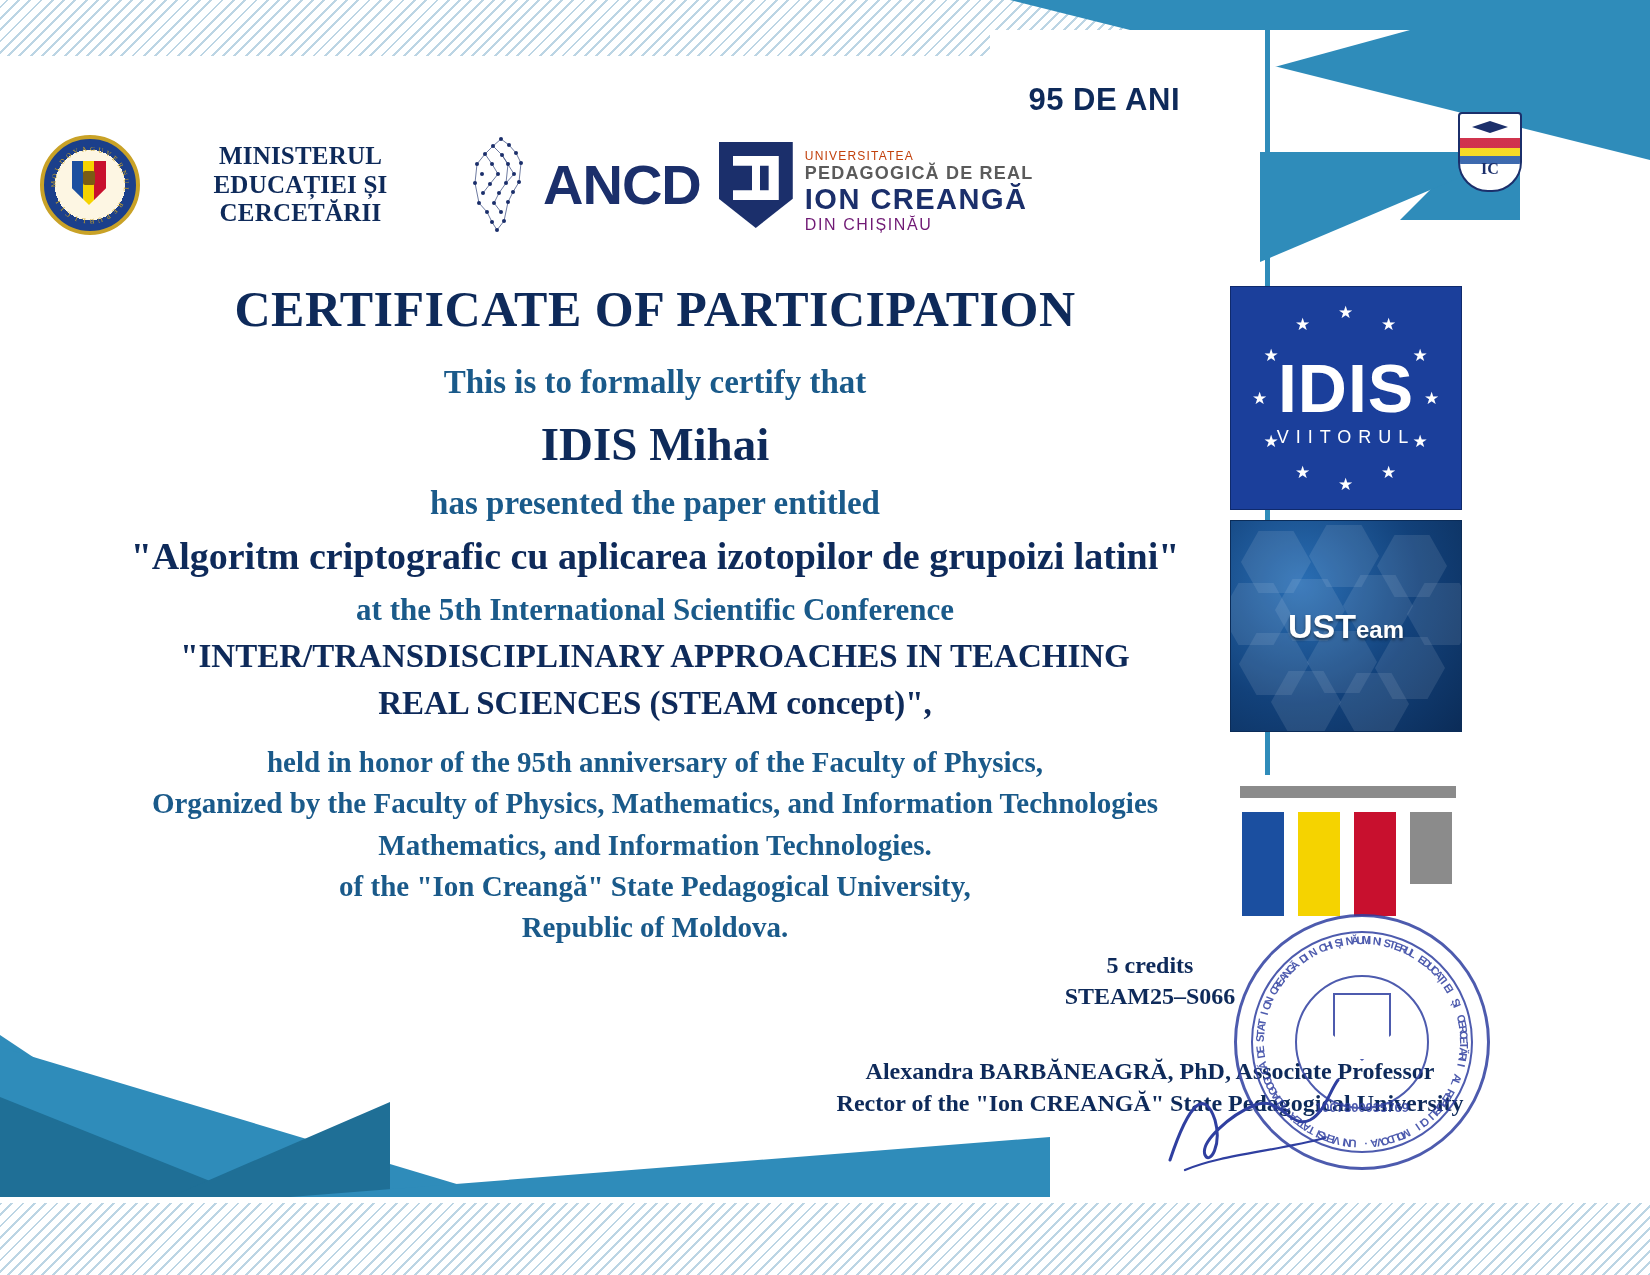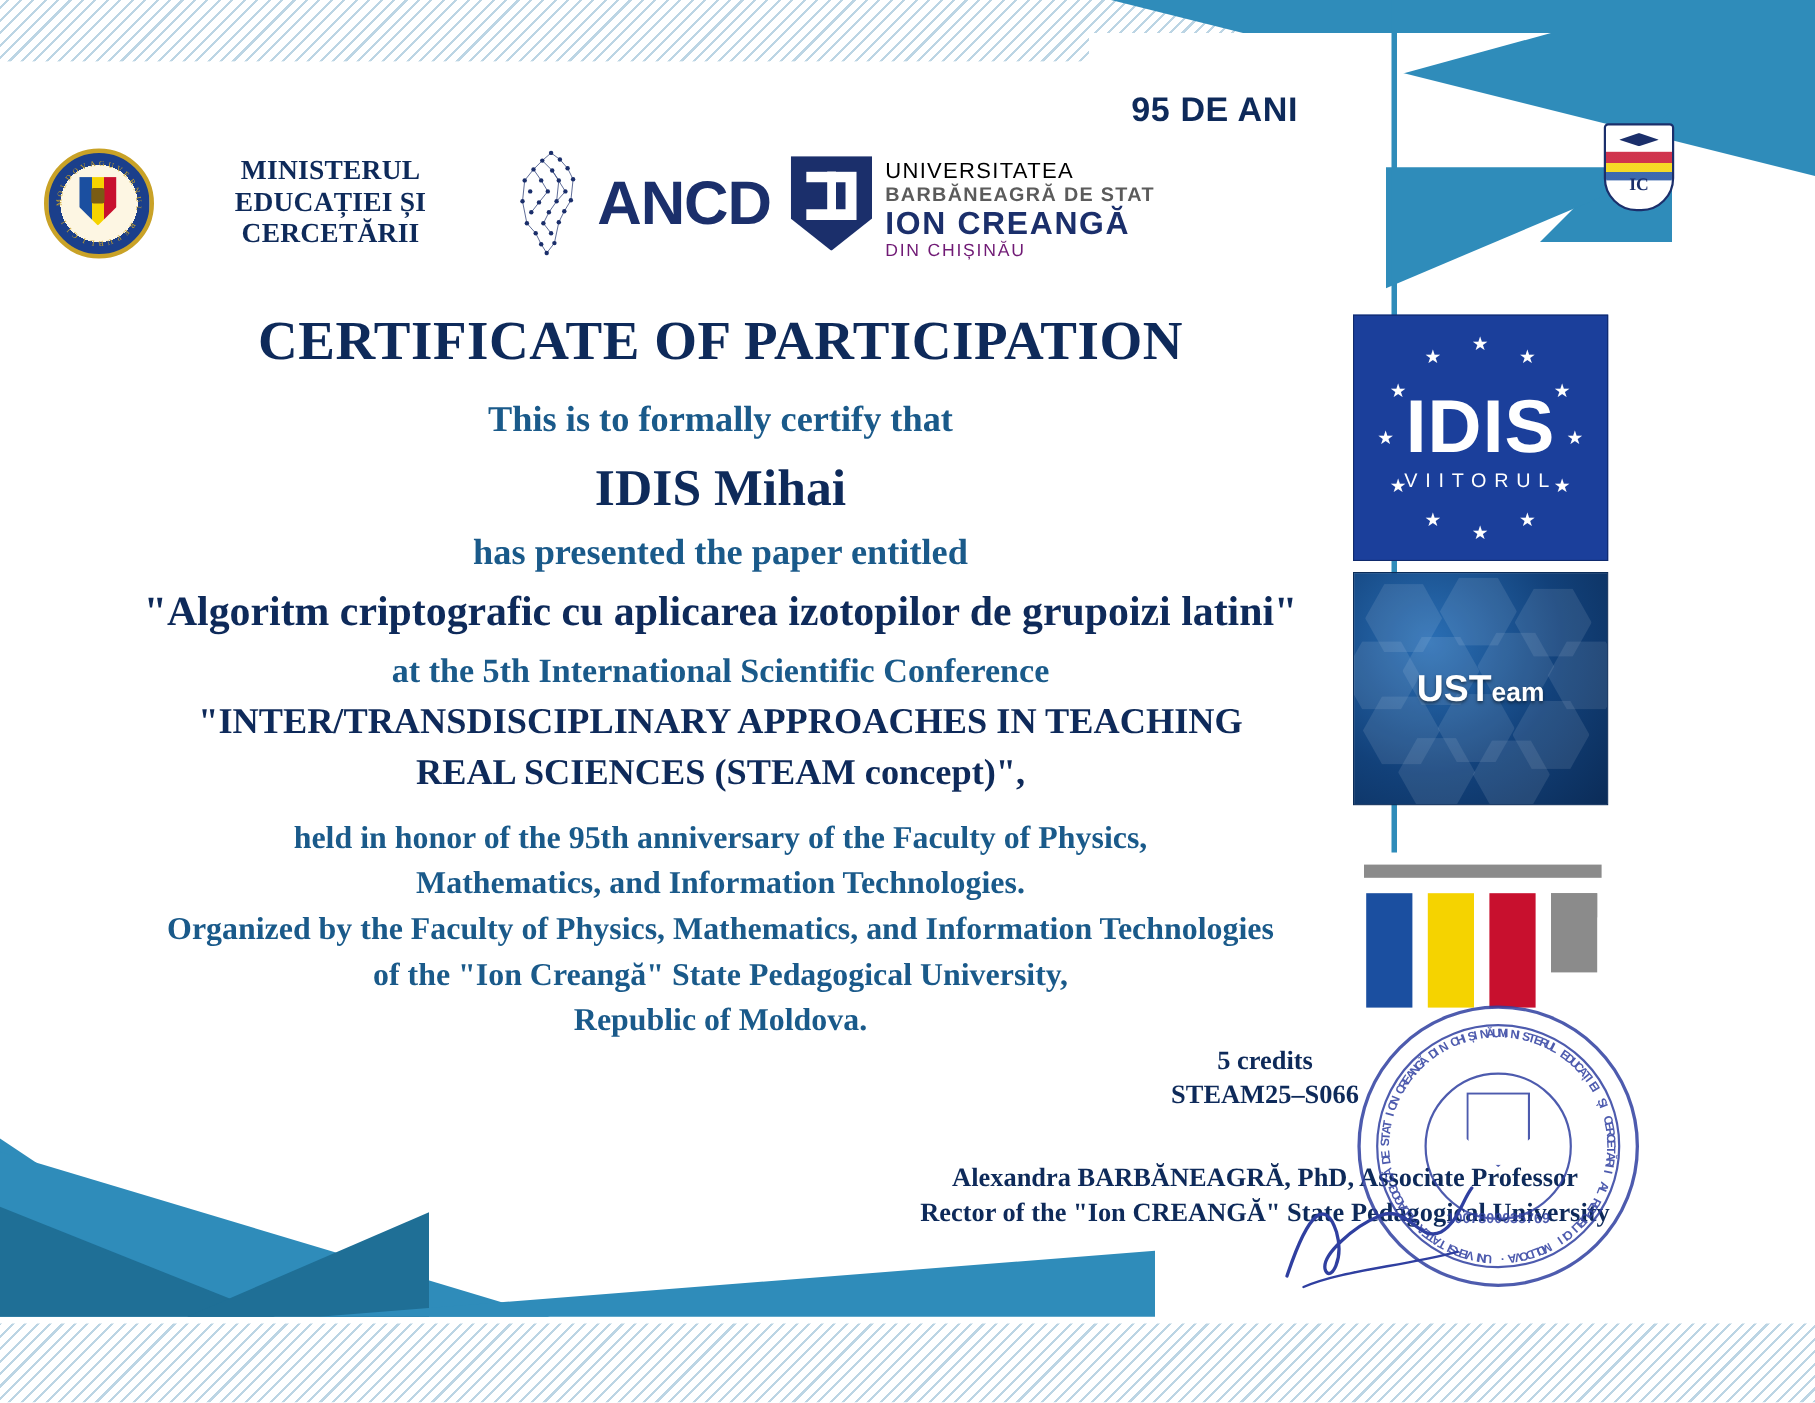--- a/index.html
+++ b/index.html
@@ -222,21 +222,21 @@
     background: #ffffff;
     clip-path: polygon(0 0,100% 0,100% 100%,0 100%,0 78%,78% 78%,78% 22%,0 22%);
   }
   .upsc-mark .bar {
     position: absolute;
     left: 33px; top: 14px;
     width: 8px; height: 44px;
     background: #fff;
   }
   .upsc-text { line-height: 1.12; font-family: "Liberation Sans", sans-serif; }
-  .upsc-text .l1 { font-size: 20px; color: #000000; letter-spacing: 1.2px; margin-top: 13px; }
+  .upsc-text .l1 { font-size: 12px; color: #c2410c; letter-spacing: 1.2px; margin-top: 13px; }
   .upsc-text .l2 { font-size: 18px; color: #5b5b5b; letter-spacing: 1.2px; font-weight: bold;}
   .upsc-text .l3 { font-size: 29px; color: #1b2f6b; font-weight: bold; letter-spacing: 1.5px; }
   .upsc-text .l4 { font-size: 16px; color: #701a75; letter-spacing: 1.6px; }
 
   
   .anniversary {
     position: absolute;
     right: 470px; top: 82px;
     font-family: "Liberation Sans", sans-serif;
     font-weight: bold;
@@ -638,21 +638,21 @@
       </div>
       <div class="ancd-word">ANCD</div>
     </div>
 
     <div class="upsc">
       <div class="upsc-mark">
         <div class="bar"></div>
       </div>
       <div class="upsc-text">
         <div class="l1">UNIVERSITATEA</div>
-        <div class="l2">BARBĂNEAGRĂ DE STAT</div>
+        <div class="l2">PEDAGOGICĂ DE REAL</div>
         <div class="l3">ION CREANGĂ</div>
         <div class="l4">DIN CHIȘINĂU</div>
       </div>
     </div>
   </div>
 
   <div class="idis">
     <div class="stars" id="idis-stars">
         <i style="left: 107px; top: 17px;">★</i>
         <i style="left: 150px; top: 28.5218px;">★</i>
@@ -704,22 +704,22 @@
     <div class="cert-title">CERTIFICATE OF PARTICIPATION</div>
     <div class="line-certify">This is to formally certify that</div>
     <div class="recipient">IDIS Mihai</div>
     <div class="line-presented">has presented the paper entitled</div>
     <div class="paper-title">"Algoritm criptografic cu aplicarea izotopilor de grupoizi latini"</div>
     <div class="conf-line">at the 5th International Scientific Conference</div>
     <div class="conf-name">"INTER/TRANSDISCIPLINARY APPROACHES IN TEACHING</div>
     <div class="conf-name">REAL SCIENCES (STEAM concept)",</div>
     <div class="details">
       <div>held in honor of the 95th anniversary of the Faculty of Physics,</div>
+      <div>Organized by the Faculty of Physics, Mathematics, and Information Technologies</div>
       <div>Mathematics, and Information Technologies.</div>
-      <div>Organized by the Faculty of Physics, Mathematics, and Information Technologies</div>
       <div>of the "Ion Creangă" State Pedagogical University,</div>
       <div>Republic of Moldova.</div>
     </div>
   </div>
 
   <div class="credits">
     <div>5 credits</div>
     <div>STEAM25–S066</div>
   </div>
 

